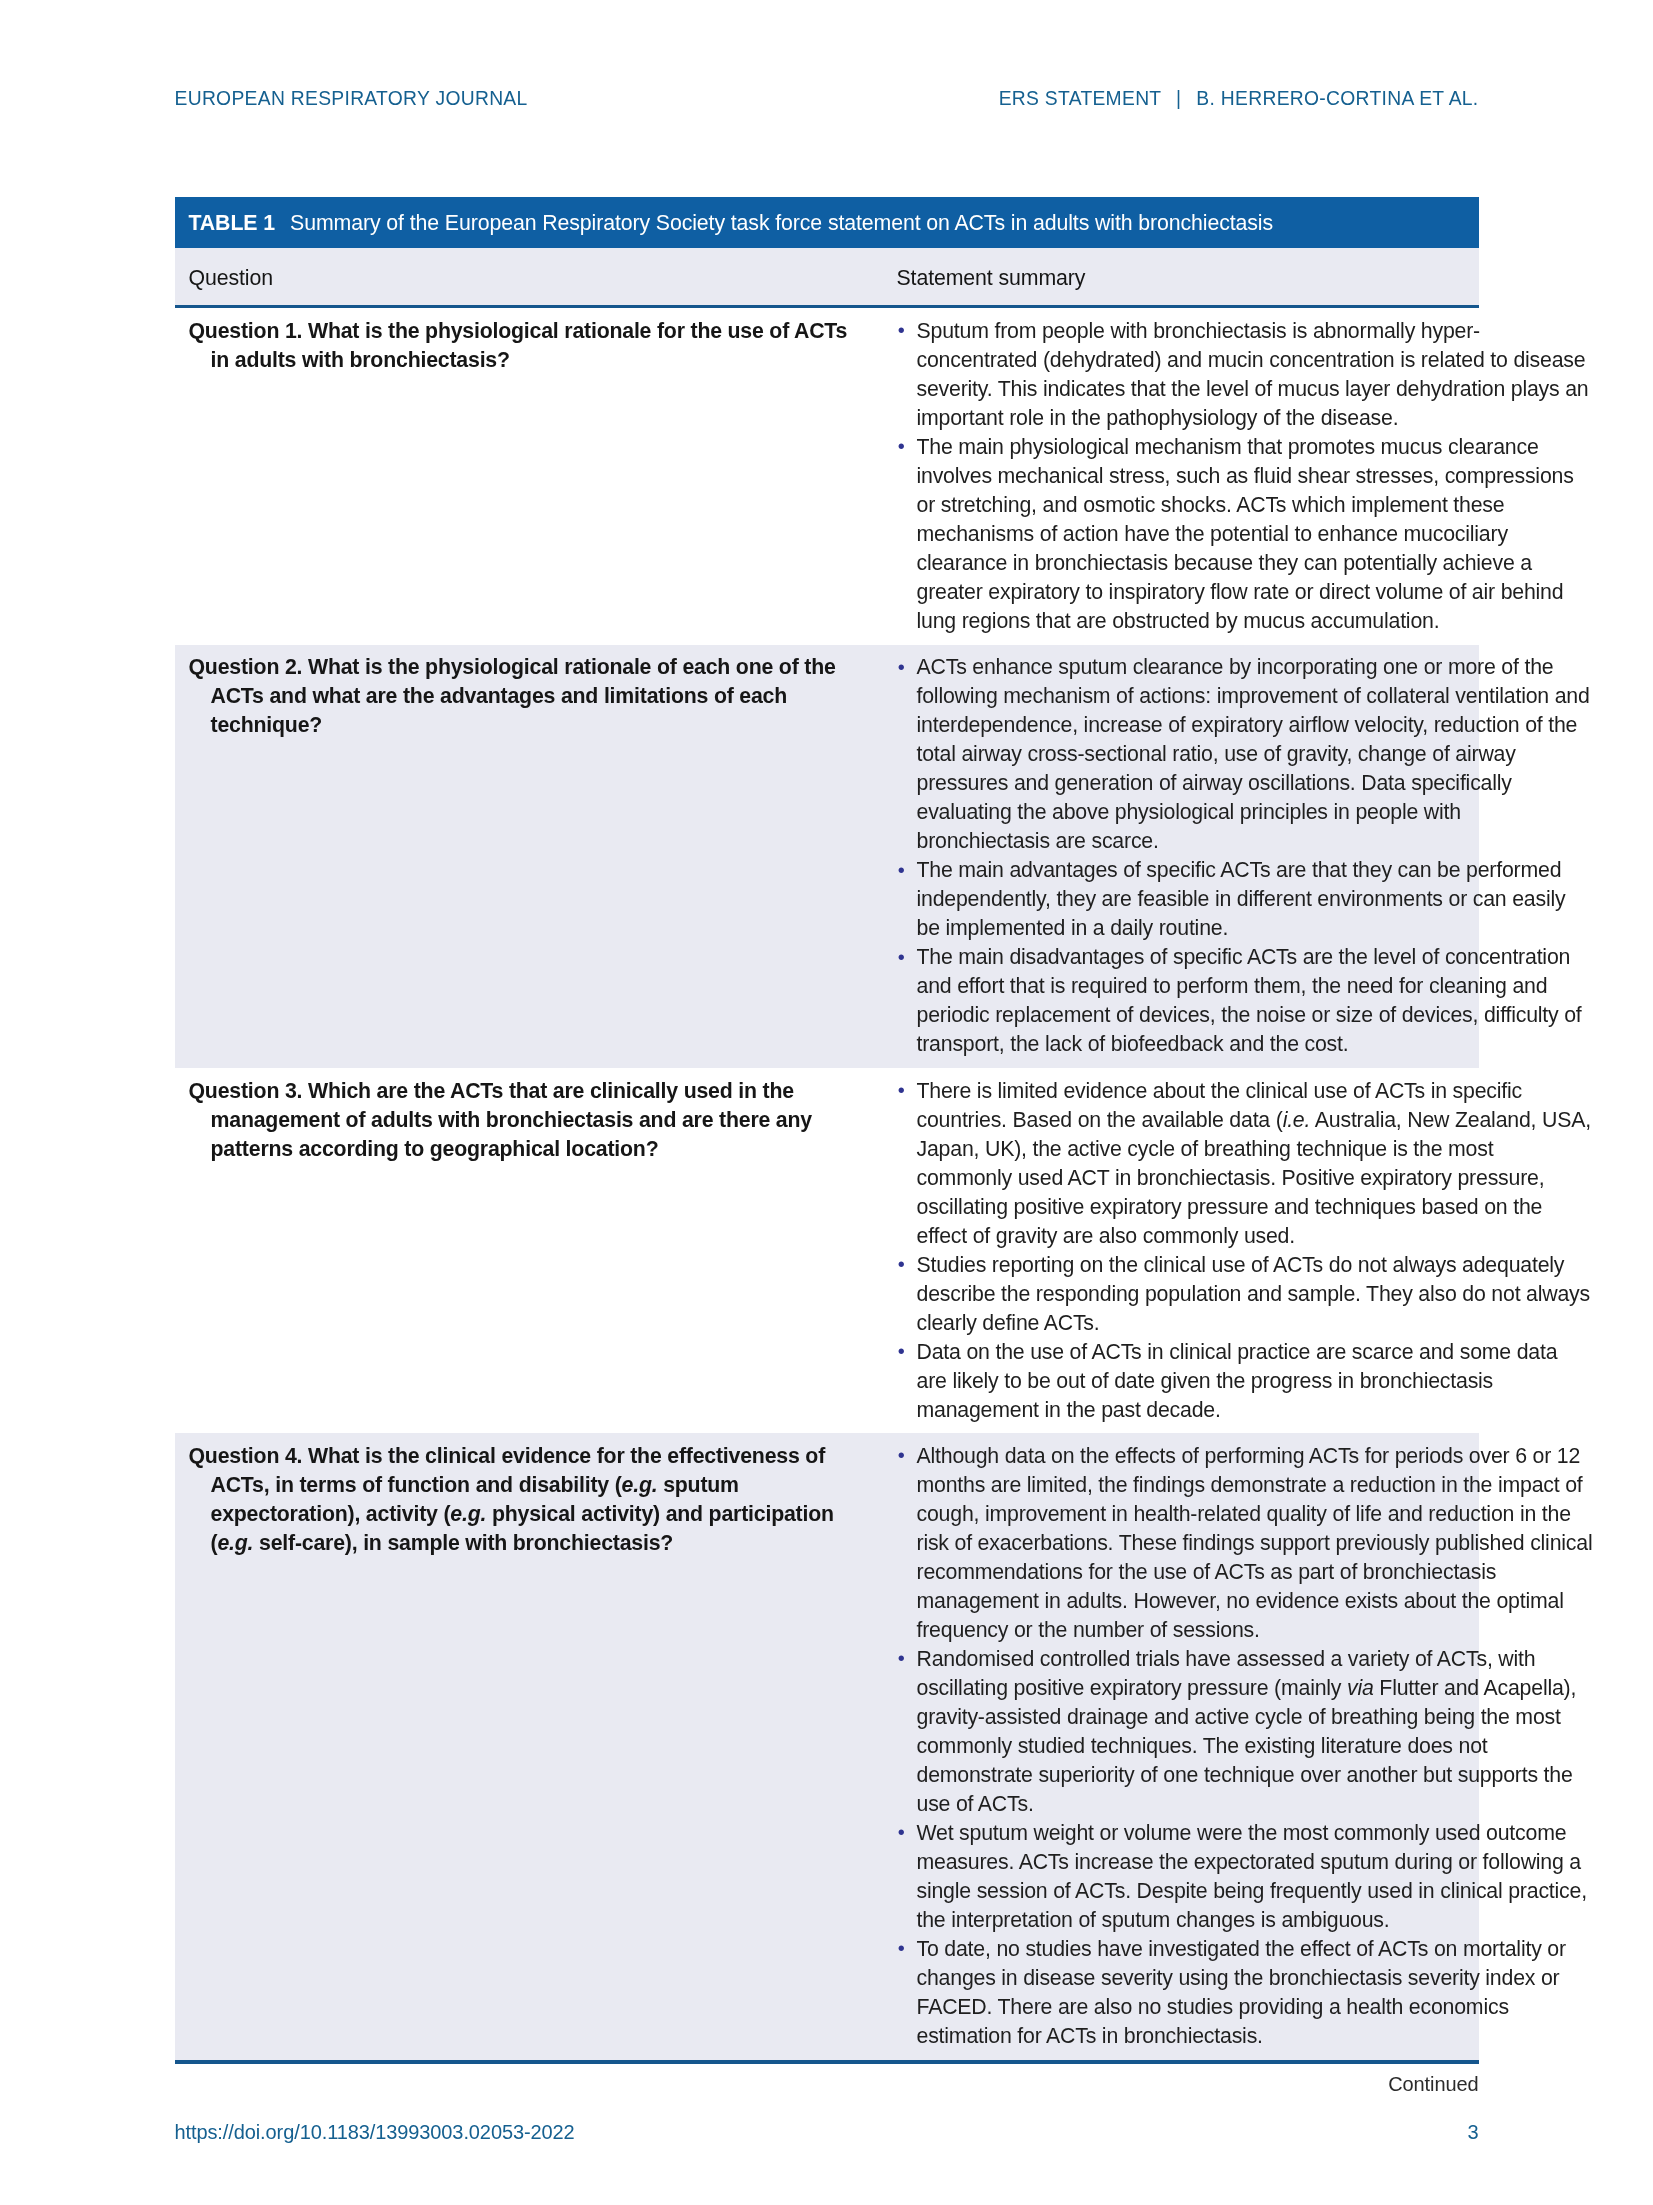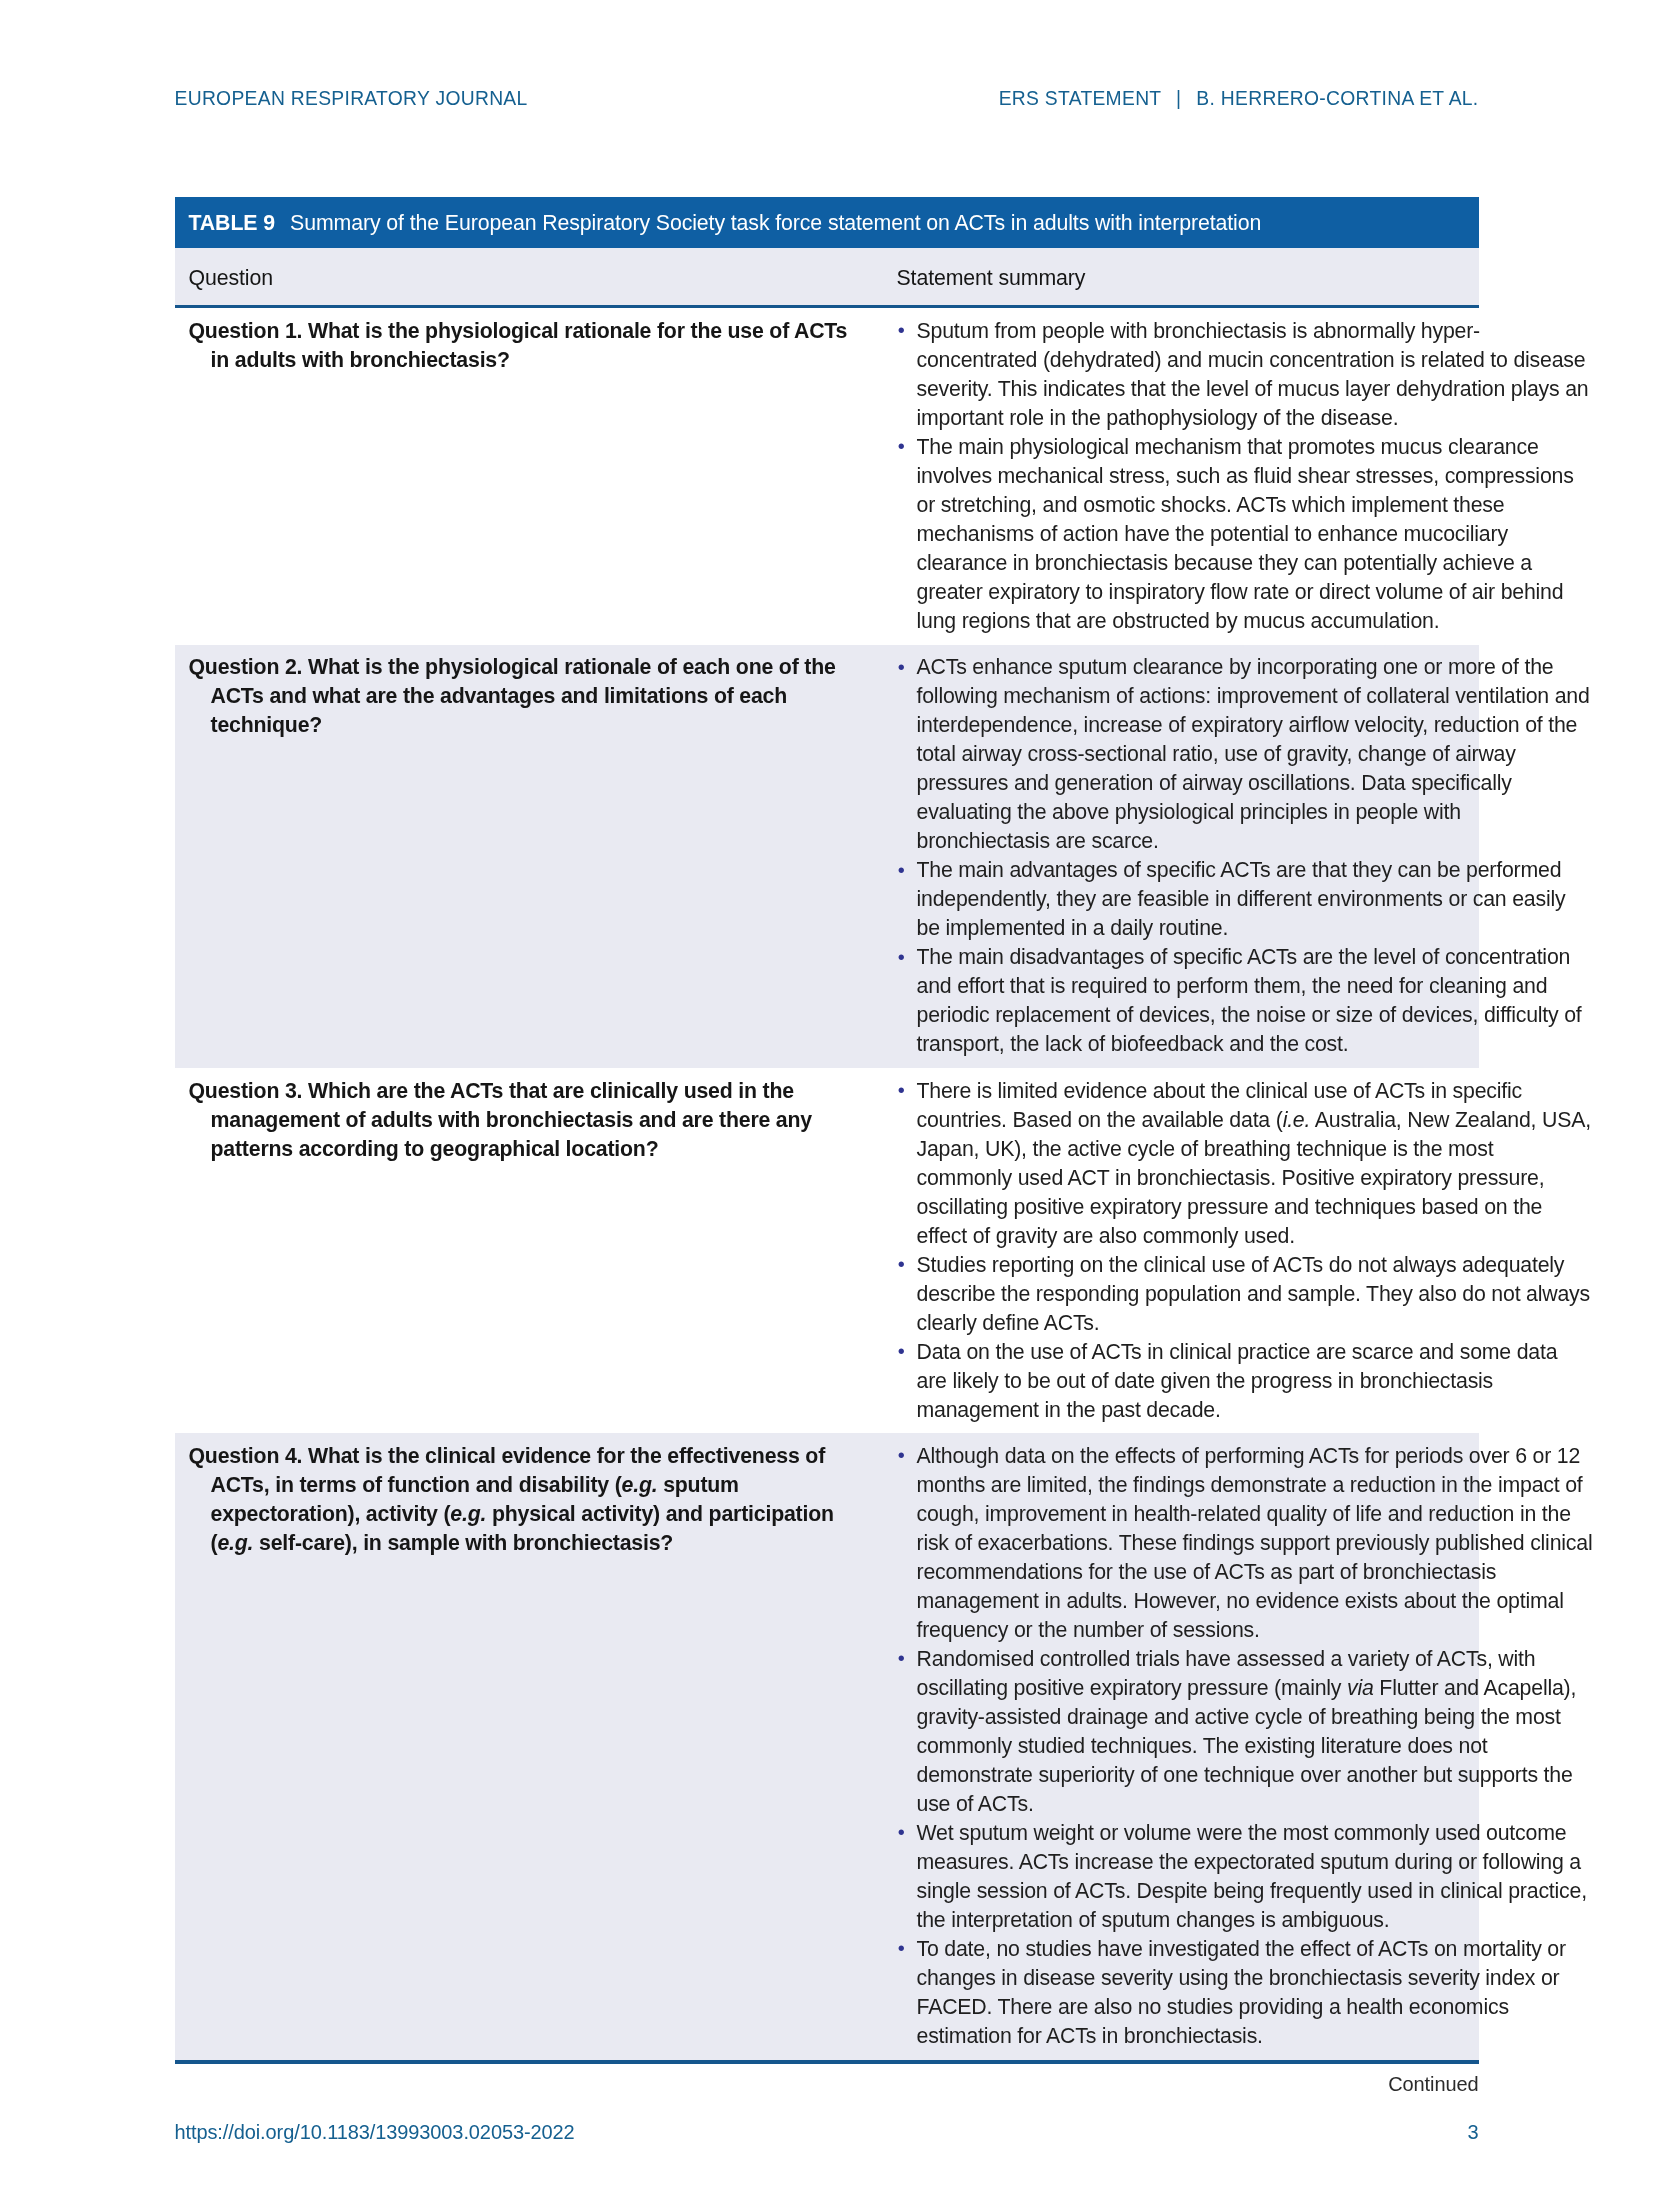--- a/index.html
+++ b/index.html
@@ -72,22 +72,22 @@
     <span>EUROPEAN RESPIRATORY JOURNAL</span>
     <span class="rh-right">
       <span>ERS STATEMENT</span>
       <span class="rh-sep">|</span>
       <span>B. HERRERO-CORTINA ET AL.</span>
     </span>
   </header>
 
   <section class="table-wrap">
     <div class="table-title-bar">
-      <span class="t-label">TABLE 9</span>
-      <span class="t-caption">Summary of the European Respiratory Society task force statement on ACTs in adults with interpretation</span>
+      <span class="t-label">TABLE 1</span>
+      <span class="t-caption">Summary of the European Respiratory Society task force statement on ACTs in adults with bronchiectasis</span>
     </div>
 
     <div class="table-head">
       <div class="h-q">Question</div>
       <div class="h-s">Statement summary</div>
     </div>
 
     <div id="table-rows">
         <div class="t-row">
           <div class="cell q-cell">

